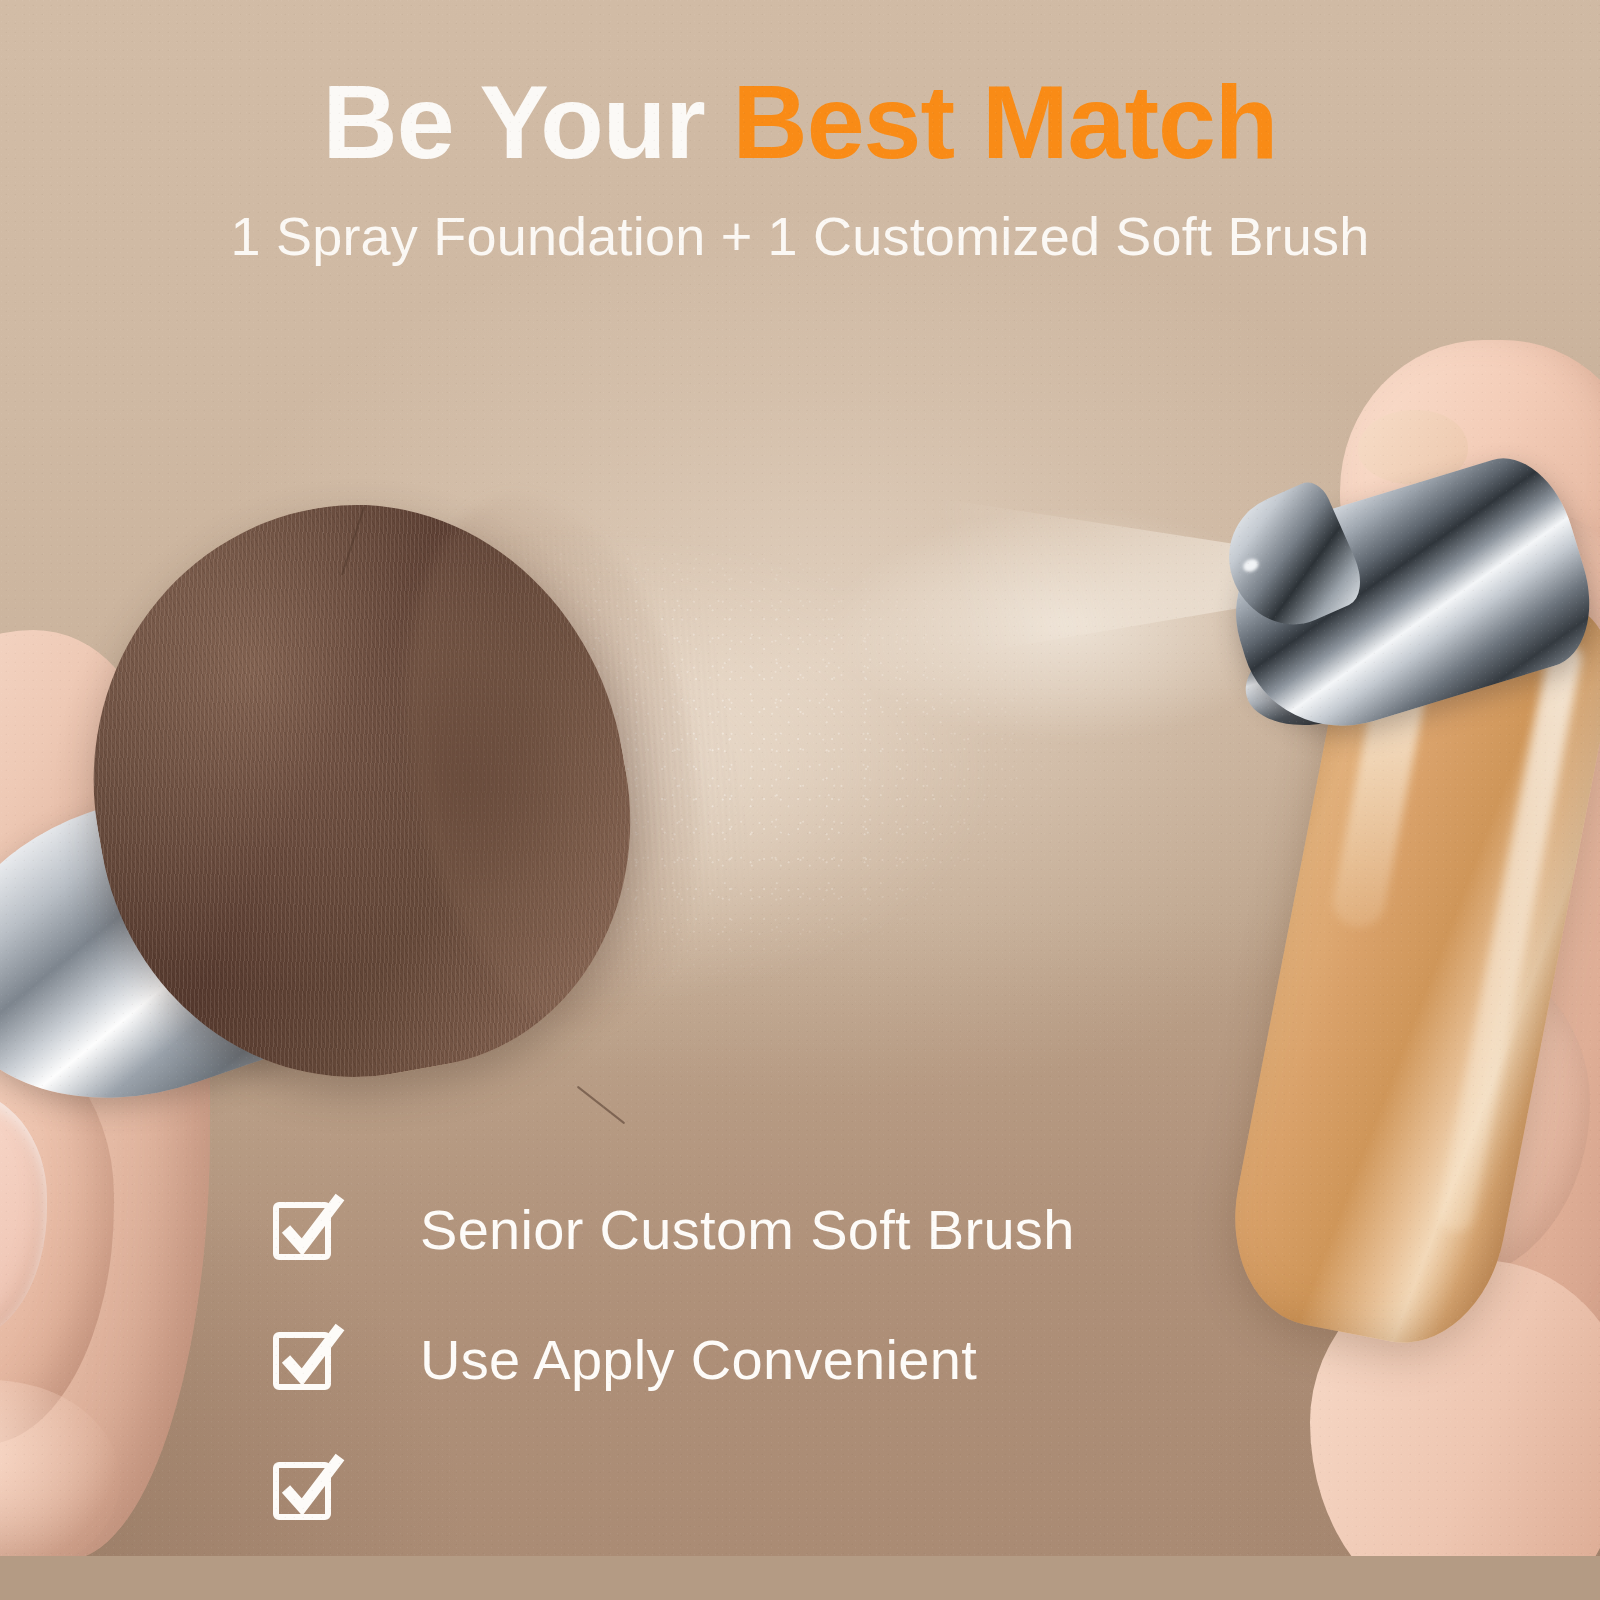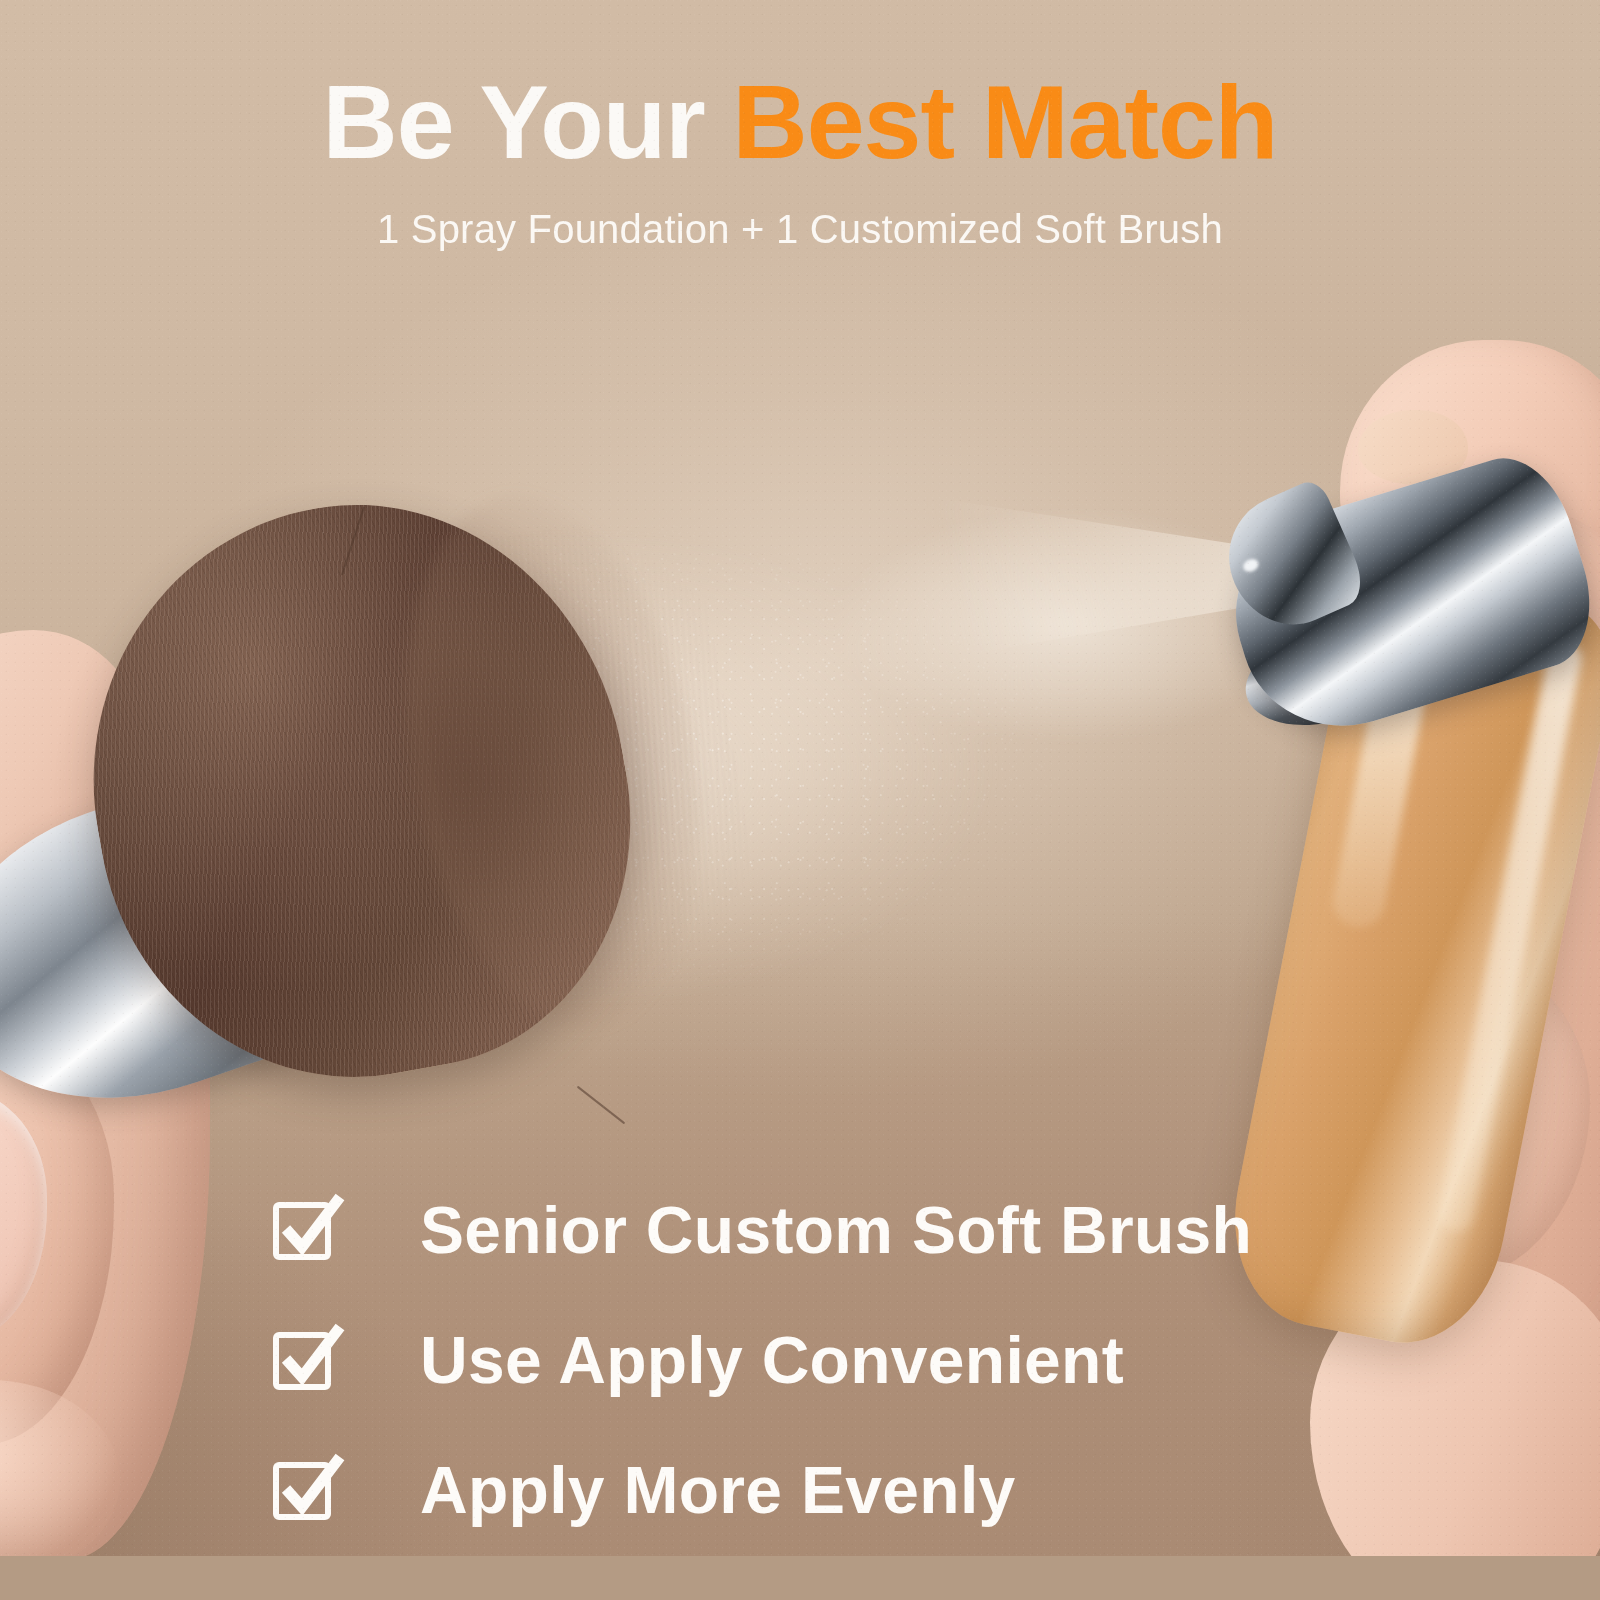--- a/index.html
+++ b/index.html
@@ -422,21 +422,21 @@
   }
   .headline .hl-white { color: #fbf9f6; }
   .headline .hl-accent { color: #f98b16; }
 
   .subtitle {
     position: absolute;
     left: 0;
     right: 0;
     top: 208px;
     text-align: center;
-    font-size: 40px;
+    font-size: 54px;
     font-weight: 400;
     line-height: 1.05;
     letter-spacing: 0.2px;
     color: #fbf8f4;
     white-space: nowrap;
   }
 
   
   .features {
     position: absolute;
@@ -451,22 +451,22 @@
   }
   .check-icon {
     flex: 0 0 auto;
     width: 70px;
     height: 70px;
     position: relative;
     margin-right: 78px;
   }
   .check-icon svg { display: block; overflow: visible; }
   .feature-label {
-    font-size: 66px;
-    font-weight: 700;
+    font-size: 56px;
+    font-weight: 400;
     color: #fdfbf8;
     letter-spacing: 0.3px;
     line-height: 1;
     white-space: nowrap;
   }
 
   
   .grain {
     position: absolute;
     inset: 0;
@@ -560,19 +560,18 @@
       <span class="feature-label">Use Apply Convenient</span>
     </div>
 
     <div class="feature-row">
       <span class="check-icon">
         <svg width="70" height="70" viewBox="0 0 70 70" aria-hidden="true">
           <rect x="4" y="10" width="52" height="52" rx="3" ry="3" fill="none" stroke="#fdfbf8" stroke-width="6"></rect>
           <path d="M14 34 L30 52 L68 2" fill="none" stroke="#fdfbf8" stroke-width="11" stroke-linecap="butt" stroke-linejoin="miter"></path>
         </svg>
       </span>
-      <span class="feature-label">Apply More Evenly</span>
     </div>
 
   </div>
 
   <div class="grain"></div>
 </div>
 
 </body></html>

